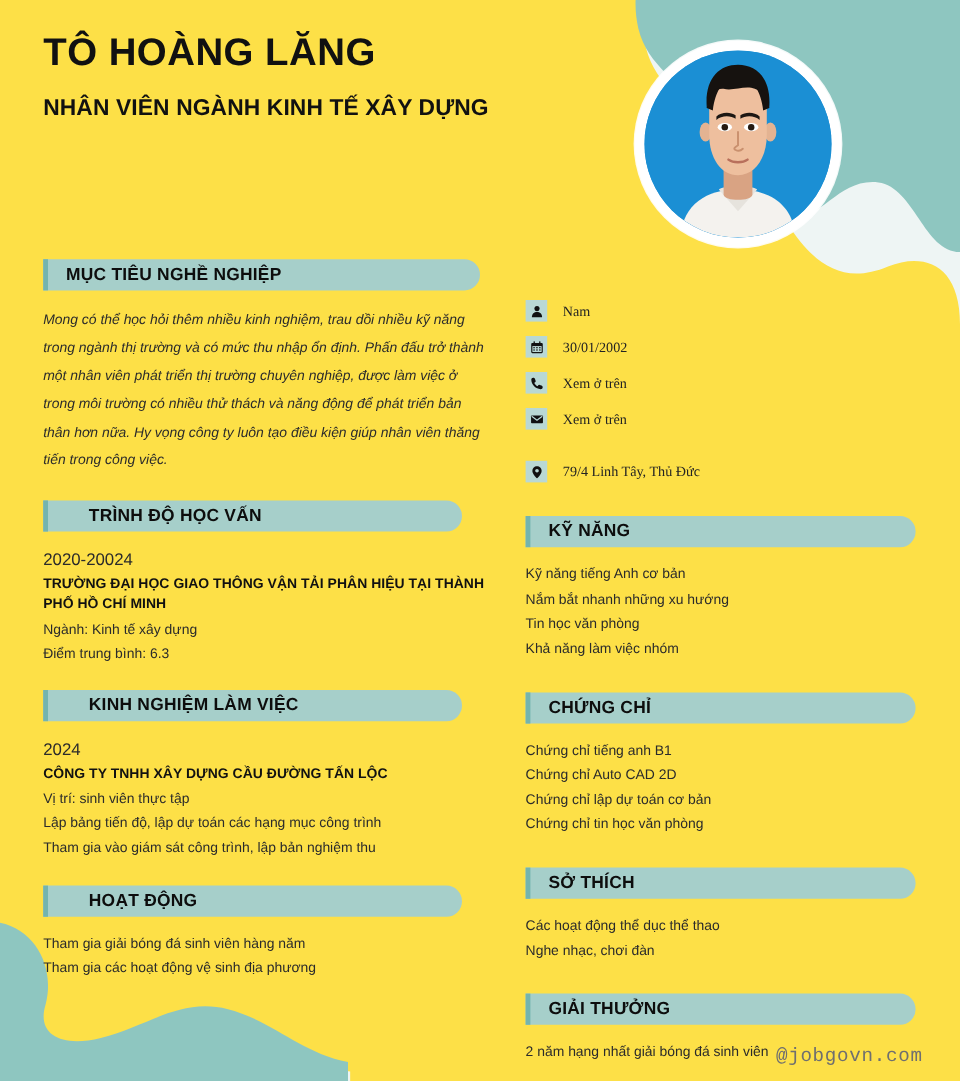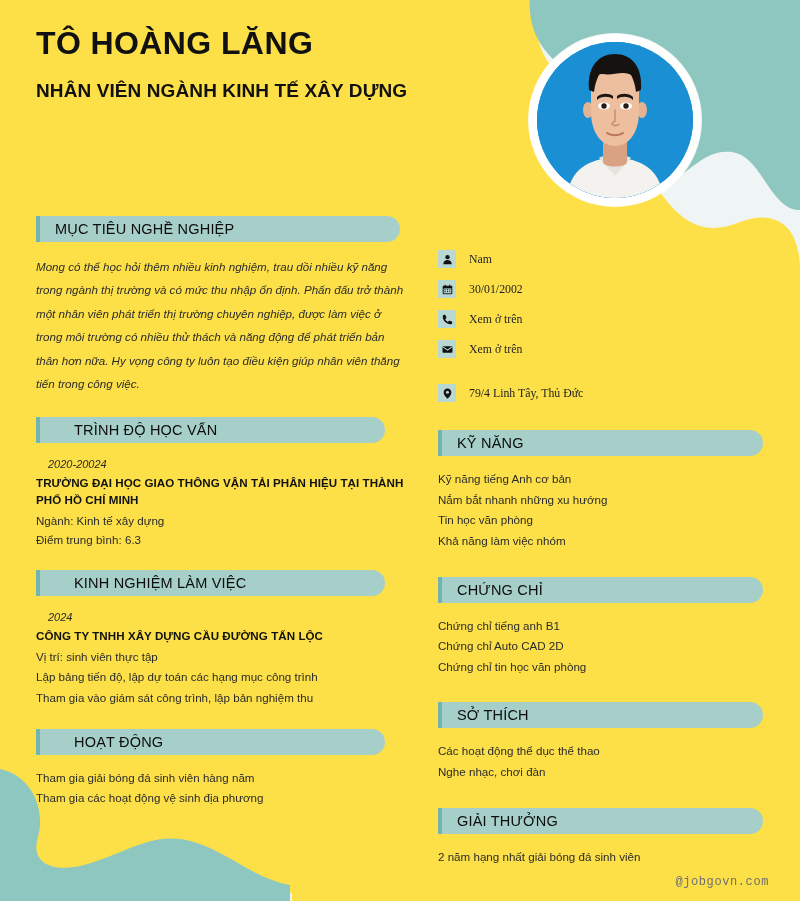--- a/index.html
+++ b/index.html
@@ -97,21 +97,21 @@
   }
   .sec-bar::before {
     content: "";
     position: absolute;
     left: 0; top: 0;
     width: 4px; height: 100%;
     background: #74b4ae;
   }
   .sec-title {
     font-size: 14.5px;
-    font-weight: normal;
+    font-weight: bold;
     color: #0d0d0d;
     letter-spacing: 0.2px;
     padding-left: 19px;
   }
   .bar-wide   { width: 364px; }
   .bar-narrow { width: 330px; padding-left: 19px; }
   .bar-right  { width: 325px; }
 
   
   .para {
@@ -127,24 +127,23 @@
     line-height: 1.78;
     margin: 0;
   }
   .line-tight {
     font-size: 11.6px;
     color: #2b2b2b;
     line-height: 1.72;
     margin: 0;
   }
   .date {
-    font-size: 11px;
-    font-style: italic;
+    font-size: 14px;
     color: #2b2b2b;
-    margin: 0 0 2px 12px;
+    margin: 0 0 2px 0;
     line-height: 1.5;
   }
   .org {
     font-size: 11.6px;
     font-weight: bold;
     color: #111111;
     margin: 0 0 2px 0;
     line-height: 1.45;
     letter-spacing: 0.05px;
   }
@@ -178,21 +177,21 @@
 
   
   .rsec { margin-bottom: 25px; }
   .rsec:last-child { margin-bottom: 0; }
 
   
   #watermark {
     position: absolute;
     right: 31px; bottom: 12px;
     font-family: "Liberation Mono", monospace;
-    font-size: 12px;
+    font-size: 16px;
     color: #6f6f6f;
     letter-spacing: 0.6px;
     z-index: 10;
   }
 </style>
 </head>
 <body>
 
 <div id="page">
 
@@ -365,20 +364,21 @@
       <p class="line">Tin học văn phòng</p>
       <p class="line">Khả năng làm việc nhóm</p>
     </div>
 
     <div class="rsec">
       <div class="sec-bar bar-right">
         <span class="sec-title">CHỨNG CHỈ</span>
       </div>
       <p class="line">Chứng chỉ tiếng anh B1</p>
       <p class="line">Chứng chỉ Auto CAD 2D</p>
+      <p class="line">Chứng chỉ lập dự toán cơ bản</p>
       <p class="line">Chứng chỉ tin học văn phòng</p>
     </div>
 
     <div class="rsec">
       <div class="sec-bar bar-right">
         <span class="sec-title">SỞ THÍCH</span>
       </div>
       <p class="line">Các hoạt động thể dục thể thao</p>
       <p class="line">Nghe nhạc, chơi đàn</p>
     </div>

